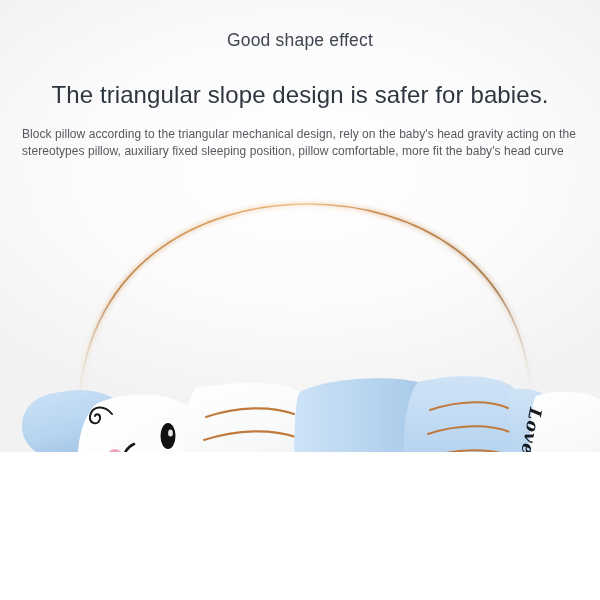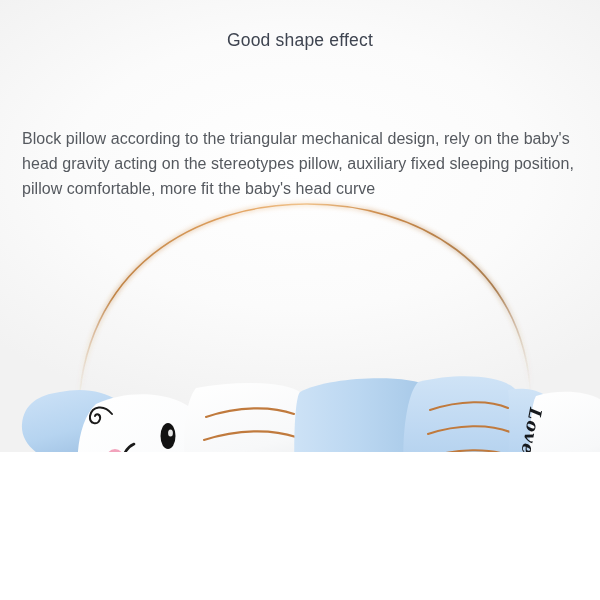--- a/index.html
+++ b/index.html
@@ -42,22 +42,22 @@
     font-size: 24px;
     letter-spacing: 0.1px;
     color: #2f3640;
     font-weight: 400;
   }
   .bodytext {
     position: absolute;
     top: 126px;
     left: 22px;
     width: 560px;
-    font-size: 16px;
-    line-height: 25px;
+    font-size: 12px;
+    line-height: 17px;
     color: #55595f;
     letter-spacing: 0.05px;
     font-weight: 400;
   }
 
   
   .arc-layer {
     position: absolute;
     inset: 0;
     pointer-events: none;
@@ -94,20 +94,21 @@
     transform-origin: 6px 10px;
     white-space: nowrap;
   }
 </style>
 </head>
 <body>
 
 <div id="page">
 
   <div class="eyebrow">Good shape effect</div>
+  <div class="headline">The triangular slope design is safer for babies.</div>
   <div class="bodytext">Block pillow according to the triangular mechanical design, rely on the baby's head gravity acting on the stereotypes pillow, auxiliary fixed sleeping position, pillow comfortable, more fit the baby's head curve</div>
 
   <svg class="arc-layer" width="600" height="600" viewBox="0 0 600 600">
     <defs>
       <linearGradient id="arcGrad" x1="0" y1="0" x2="1" y2="0">
         <stop offset="0%" stop-color="#b9752f" stop-opacity="0"></stop>
         <stop offset="8%" stop-color="#b9752f" stop-opacity="0.85"></stop>
         <stop offset="35%" stop-color="#e2a362" stop-opacity="1"></stop>
         <stop offset="50%" stop-color="#f0c38d" stop-opacity="1"></stop>
         <stop offset="68%" stop-color="#c98848" stop-opacity="1"></stop>

